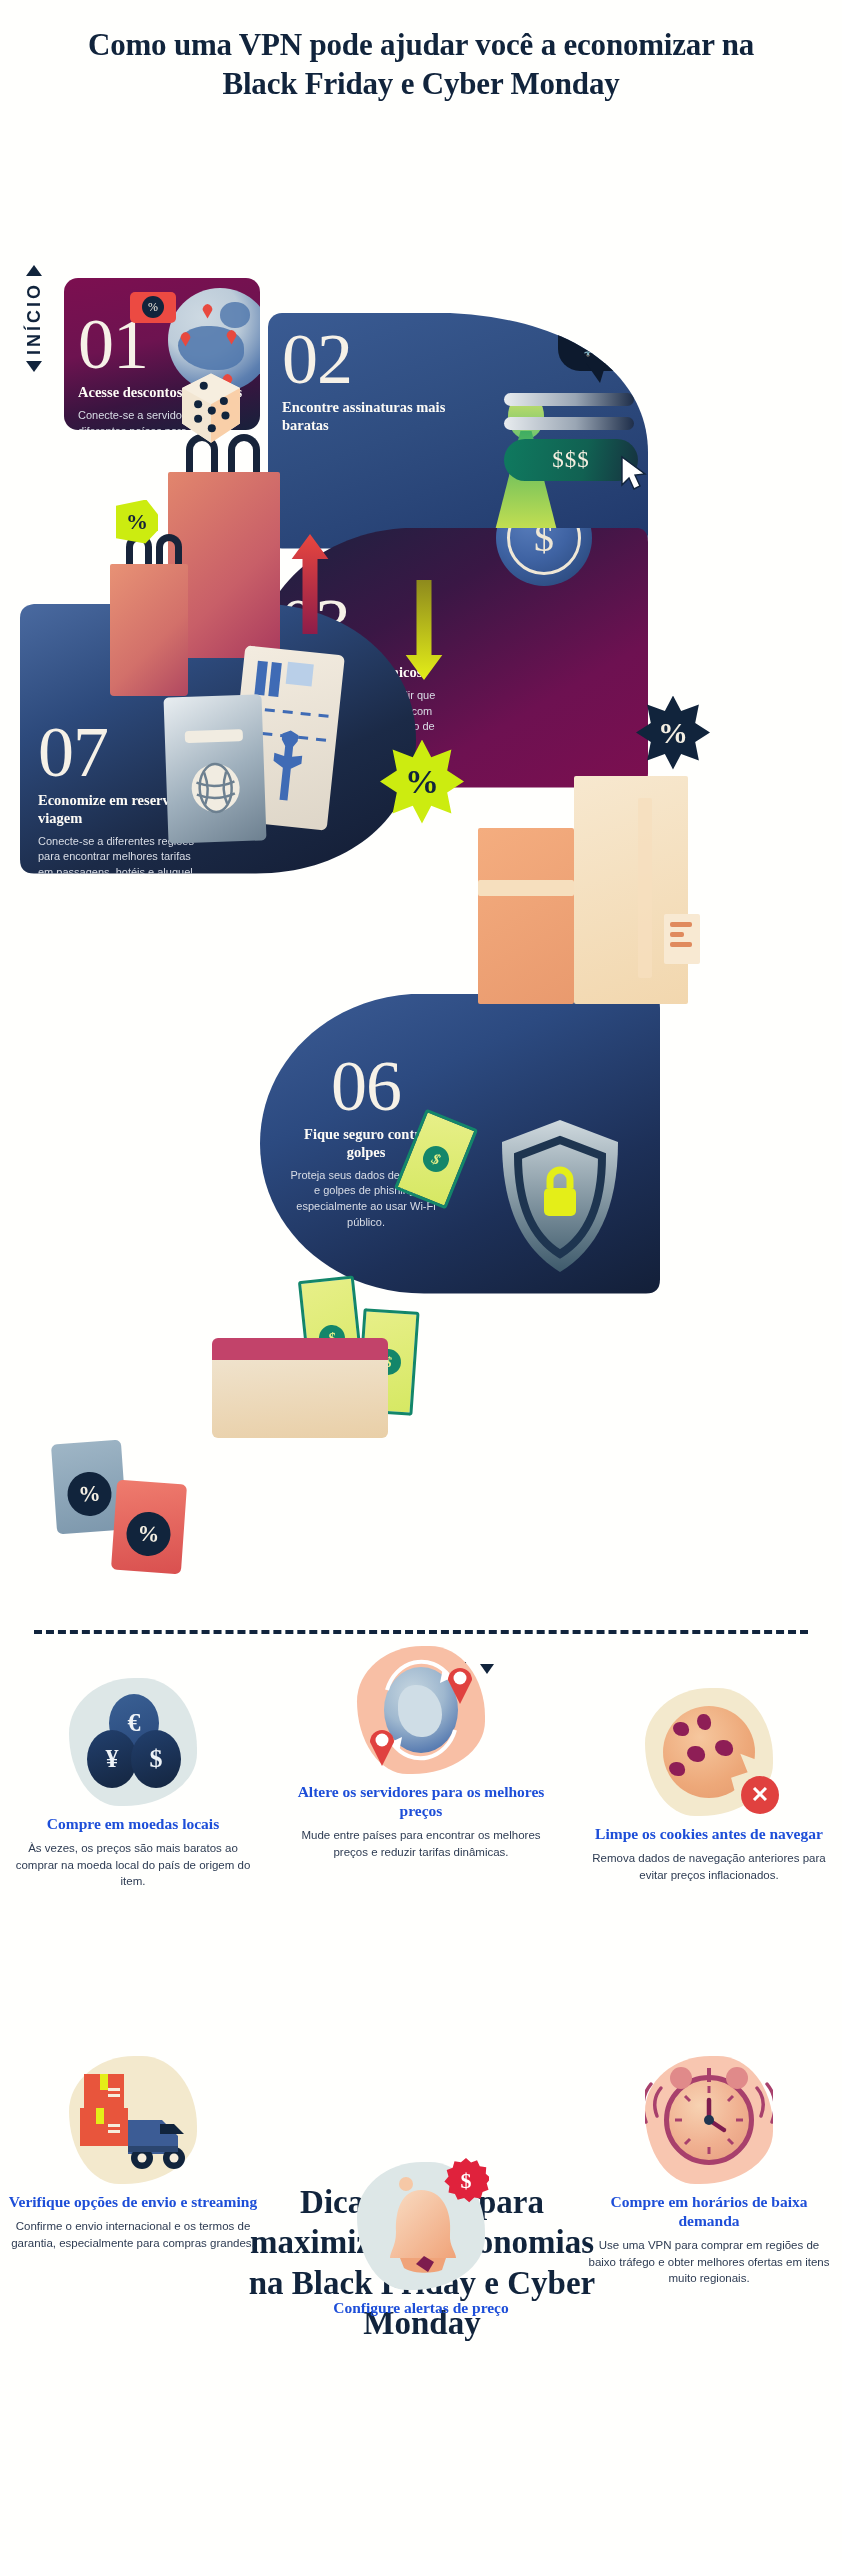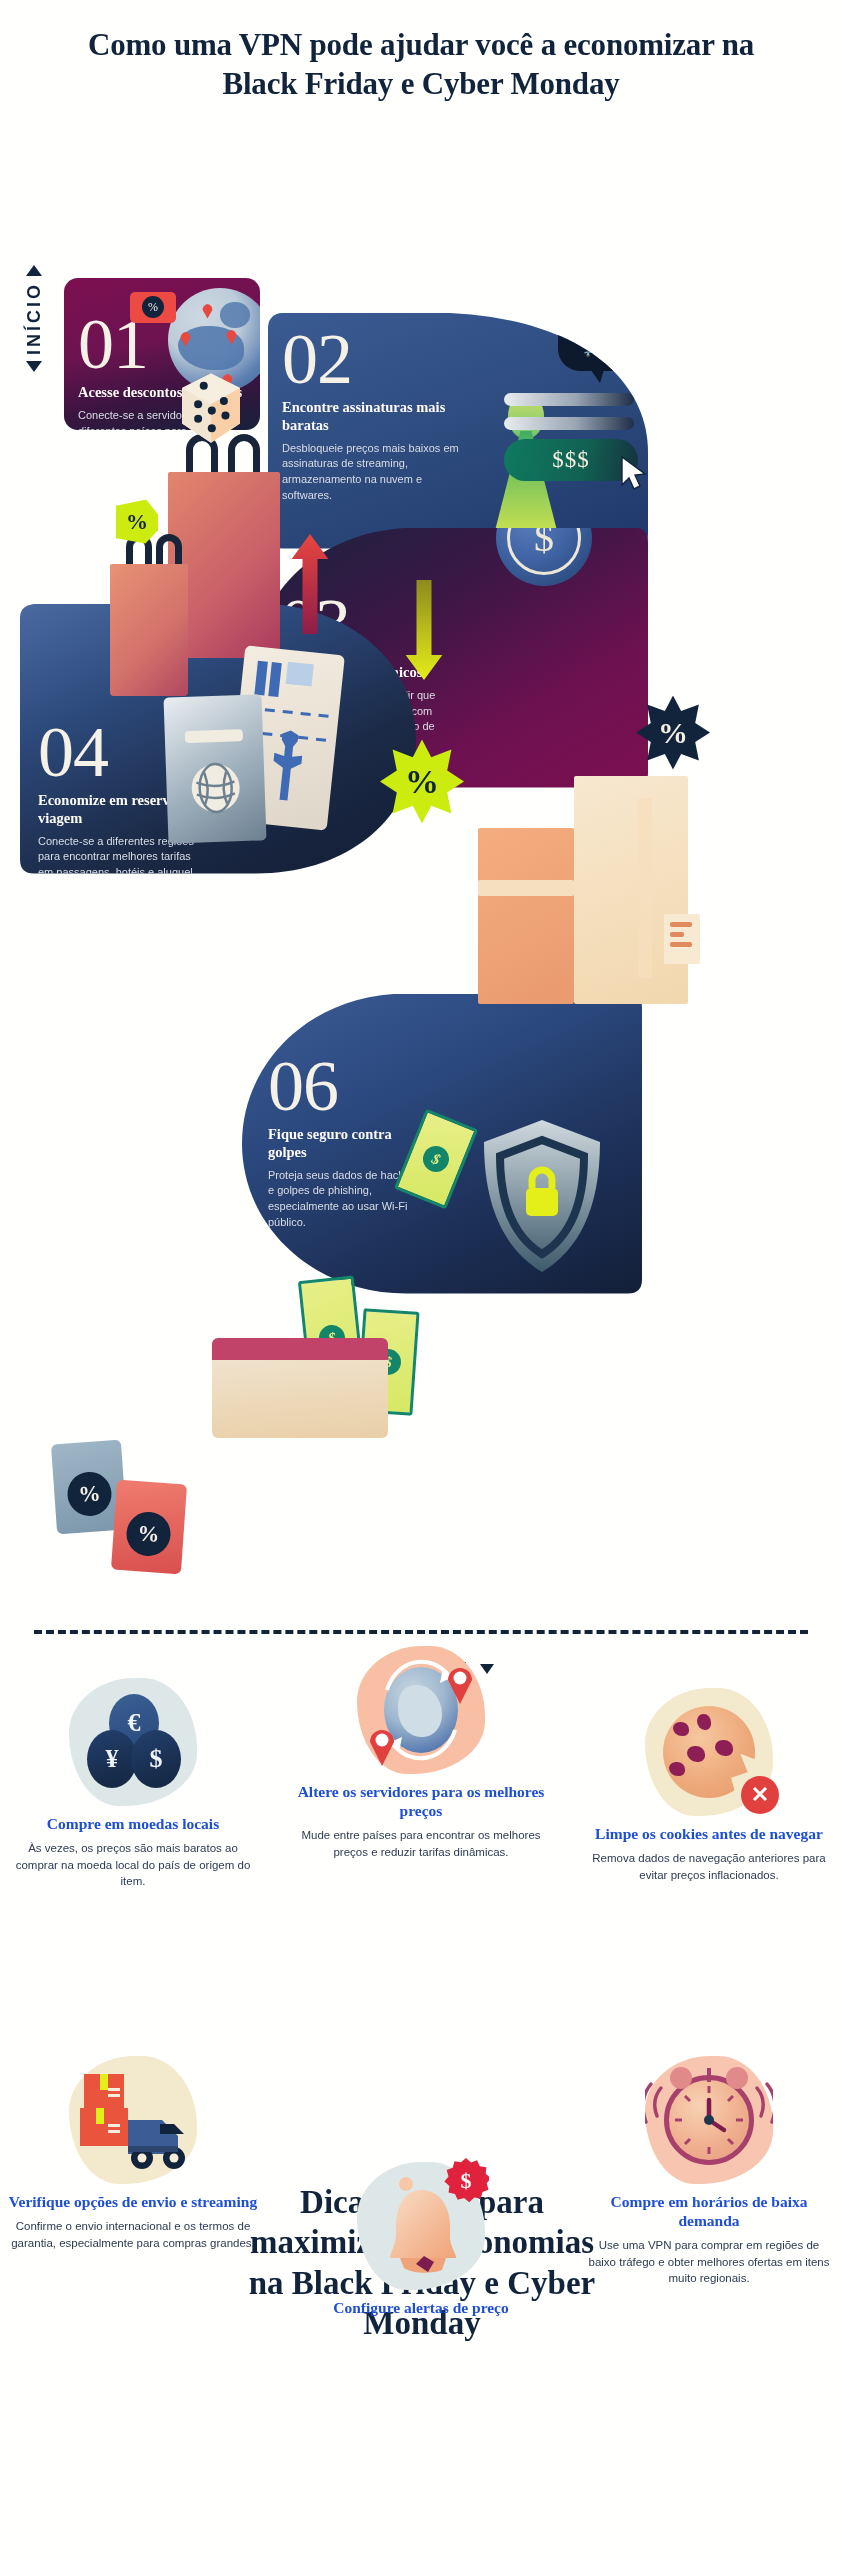--- a/index.html
+++ b/index.html
@@ -131,23 +131,24 @@
   
   #card5 {
     left: 18px; top: 800px; width: 400px; height: 288px;
     background: linear-gradient(150deg, #7c0f50 0%, #681250 30%, #2b1a3f 62%, #121a30 100%);
     clip-path: path("M18,0 L240,0 C334,0 400,62 400,144 C400,226 334,288 240,288 L14,288 Q0,288 0,274 L0,16 Q0,0 18,0 Z");
   }
   #card5 .inner { padding: 30px 14px 0 22px; width: 210px; }
 
   
   #card6 {
-    left: 242px; top: 890px; width: 400px; height: 300px;
+    left: 260px; top: 890px; width: 400px; height: 300px;
     background: linear-gradient(155deg, #3c5c95 0%, #2c4a80 32%, #1d3058 68%, #131f38 100%);
     clip-path: path("M0,150 C0,68 70,0 164,0 L386,0 Q400,0 400,14 L400,286 Q400,300 386,300 L164,300 C70,300 0,232 0,150 Z");
+    text-align: center;
   }
   #card6 .inner { padding: 60px 14px 0 26px; width: 200px; }
 
   
   .art { position: absolute; pointer-events: none; }
 
   .globe1 {
     left: 104px; top: 10px; width: 104px; height: 104px;
     border-radius: 50%;
     background: radial-gradient(circle at 32% 28%, #cdd9e2 0%, #bdccd9 38%, #5c7fb0 72%, #3a5e96 100%);
@@ -477,21 +478,20 @@
     </div>
     <div class="speech art">
       <div class="bub">
           <span class="cart-glyph">🛒</span>
         </div>
       <div class="tail"></div>
     </div>
     <div class="inner">
       <div class="num">02</div>
       <div class="hd">Encontre assinaturas mais baratas</div>
-      <div class="bd">Desbloqueie preços mais baixos em assinaturas de streaming, armazenamento na nuvem e softwares.</div>
     </div>
     <div class="bar art" style="left:236px;top:80px;width:130px"></div>
     <div class="bar art" style="left:236px;top:104px;width:130px"></div>
     <div class="dollar-btn art">
       <span>$$$</span>
     </div>
     <svg class="cursor art" width="30" height="38" viewBox="0 0 30 38">
       <path d="M2,2 L2,30 L9,23 L14,34 L20,31 L15,20 L25,19 Z" fill="#ffffff" stroke="#11243c" stroke-width="1.4"></path>
     </svg>
   </div>
@@ -549,21 +549,21 @@
         <linearGradient id="gdn" x1="0" y1="0" x2="0" y2="1">
       <stop offset="0" stop-color="#8e8a1d"></stop>
           <stop offset="1" stop-color="#e4ee18"></stop>
         </linearGradient>
       </defs>
     <path d="M24,120 L46,90 L33,90 L33,0 L15,0 L15,90 L2,90 Z" fill="url(#gdn)"></path>
   </svg>
 
   <div class="card" id="card4">
     <div class="inner">
-      <div class="num">04</div>
+      <div class="num">07</div>
       <div class="hd">Economize em reservas de viagem</div>
       <div class="bd">Conecte-se a diferentes regiões para encontrar melhores tarifas em passagens, hotéis e aluguel de carros.</div>
     </div>
   </div>
 
   <div class="travel art">
     <div class="ticket">
       <svg width="100" height="176" viewBox="0 0 100 176">
         <rect x="14" y="14" width="10" height="34" fill="#3f6bb5"></rect>
         <rect x="28" y="14" width="10" height="34" fill="#3f6bb5"></rect>

